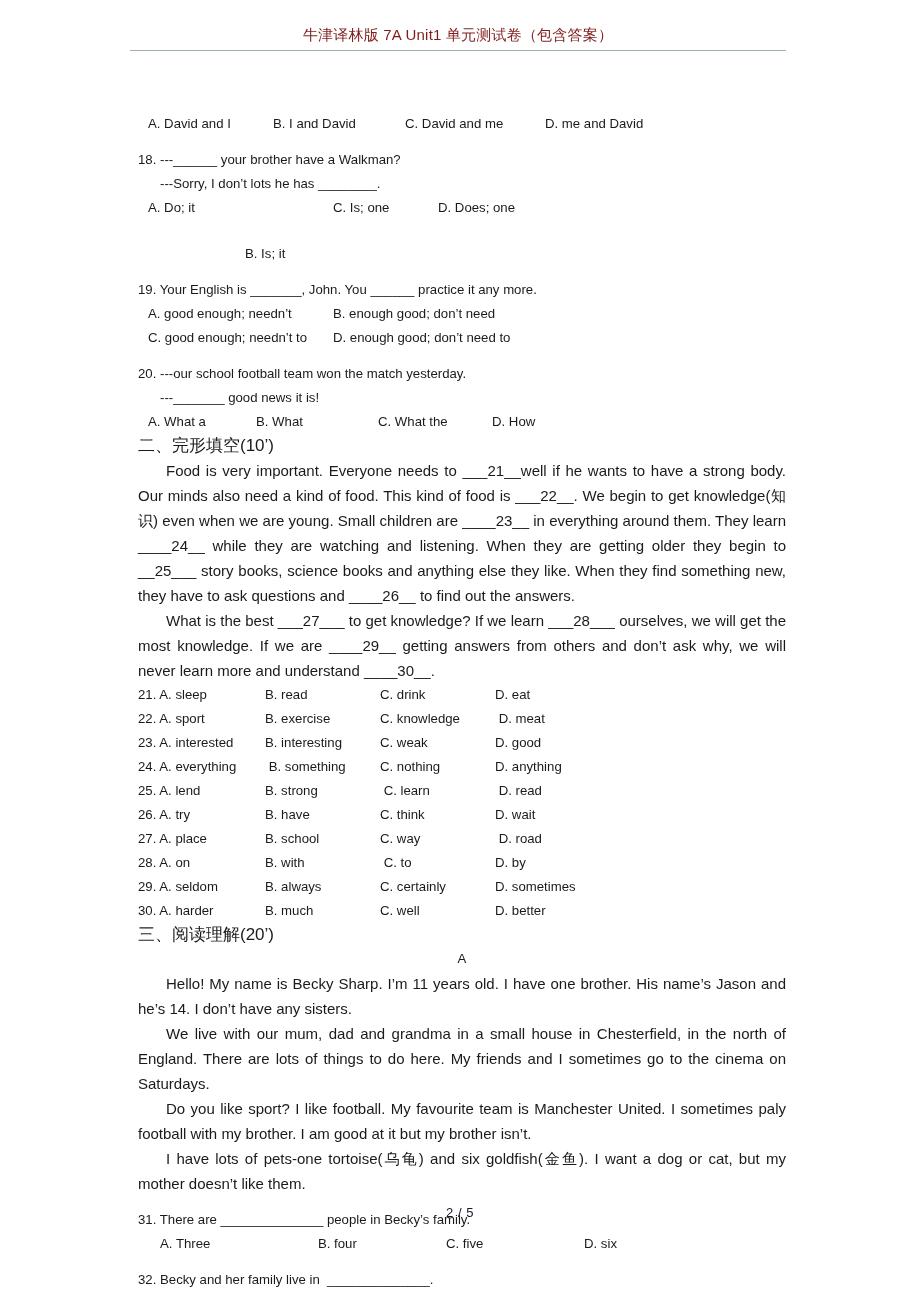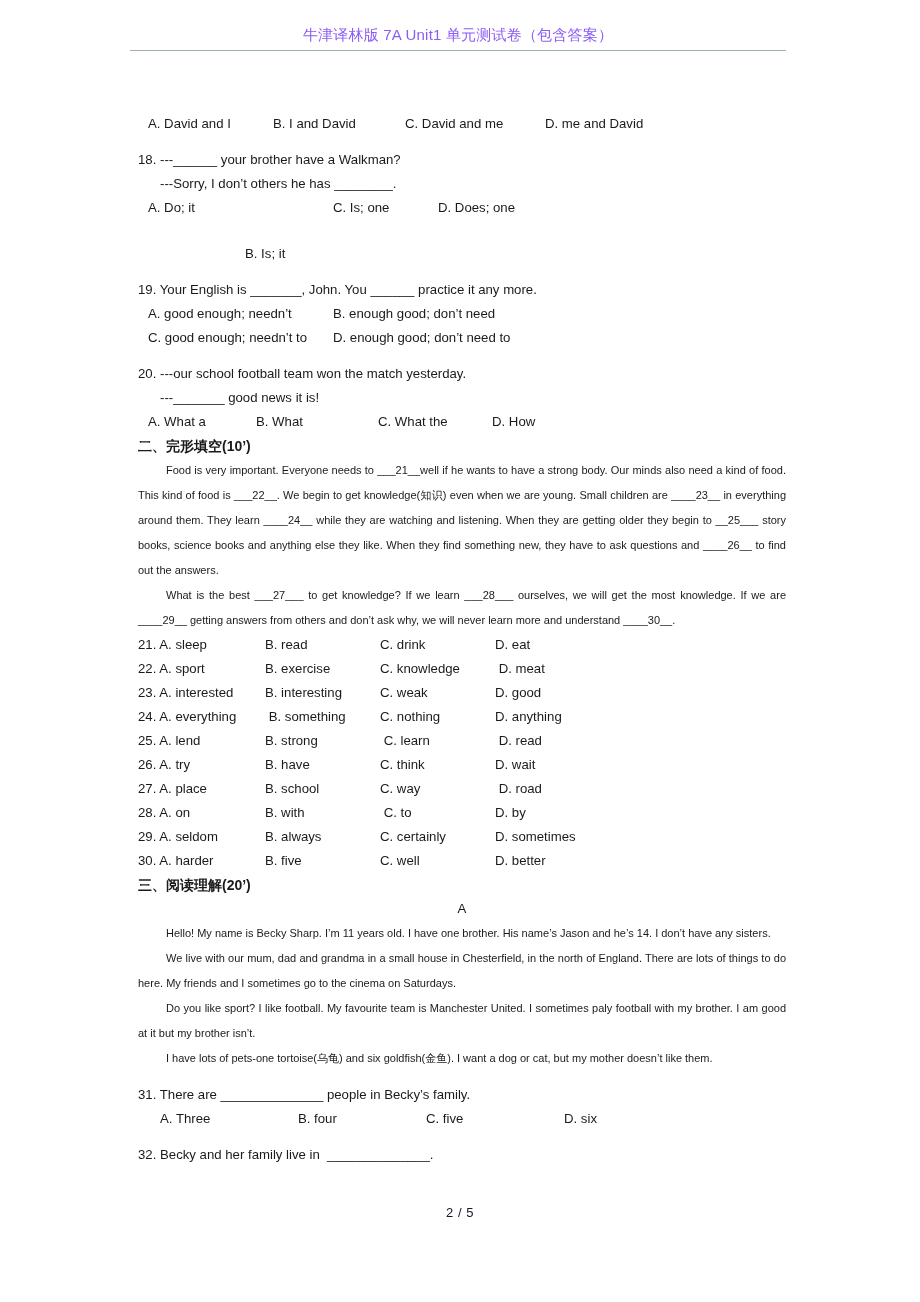--- a/index.html
+++ b/index.html
@@ -23,21 +23,21 @@
   }
 
   
   .doc-header {
     position: absolute;
     left: 130px;
     top: 26px;
     width: 656px;
     text-align: center;
     font-size: 15px;
-    color: #8b5cf6;
+    color: #7f1d1d;
     padding-bottom: 5px;
     border-bottom: 1.2px solid #9fb0a8;
     letter-spacing: 0.2px;
   }
 
   
   .content {
     position: absolute;
     left: 138px;
     top: 112px;
@@ -76,37 +76,36 @@
 
   .opts.w-q20 > span:nth-child(1) { width: 108px; padding-left: 10px; }
   .opts.w-q20 > span:nth-child(2) { width: 122px; }
   .opts.w-q20 > span:nth-child(3) { width: 114px; }
 
   .opts.w-cloze > span:nth-child(1) { width: 127px; }
   .opts.w-cloze > span:nth-child(2) { width: 115px; }
   .opts.w-cloze > span:nth-child(3) { width: 115px; }
 
   .opts.w-q31 > span:nth-child(1) { width: 138px; padding-left: 22px; }
-  .opts.w-q31 > span:nth-child(2) { width: 128px; }
+  .opts.w-q31 > span:nth-child(2) { width: 128px; margin-left: 20px; }
   .opts.w-q31 > span:nth-child(3) { width: 138px; }
 
   
   .section-head {
-    font-size: 14px;
+    font-size: 17px;
     line-height: 24px;
     white-space: pre;
-    font-weight: bold;
   }
 
   
   .para {
     text-align: justify;
     text-justify: inter-word;
     text-indent: 28px;
-    font-size: 11px;
+    font-size: 15px;
     line-height: 25px;
     margin: 0;
     hyphens: none;
   }
 
   .center-label {
     text-align: center;
     font-size: 13.2px;
     line-height: 24px;
   }
@@ -133,21 +132,21 @@
   <div class="content">
 
     <div class="opts w-q17">
       <span>A. David and I</span>
       <span>B. I and David</span>
       <span>C. David and me</span>
       <span>D. me and David</span>
     </div>
 
     <div class="line q-line">18. ---______ your brother have a Walkman?</div>
-    <div class="line sub-line">---Sorry, I don’t others he has ________.</div>
+    <div class="line sub-line">---Sorry, I don’t lots he has ________.</div>
     <div class="opts w-q18">
       <span>A. Do; it</span>
       <span>B. Is; it</span>
       <span>C. Is; one</span>
       <span>D. Does; one</span>
     </div>
 
     <div class="line q-line">19. Your English is _______, John. You ______ practice it any more.</div>
     <div class="opts w-q19">
       <span>A. good enough; needn’t</span>
@@ -221,21 +220,21 @@
         <span>D. by</span>
       </div>
       <div class="opts w-cloze">
         <span>29. A. seldom</span>
         <span>B. always</span>
         <span>C. certainly</span>
         <span>D. sometimes</span>
       </div>
       <div class="opts w-cloze">
         <span>30. A. harder</span>
-        <span>B. five</span>
+        <span>B. much</span>
         <span>C. well</span>
         <span>D. better</span>
       </div>
     </div>
 
     <div class="section-head">三、阅读理解(20’)</div>
     <div class="center-label">A</div>
     <p class="para">Hello! My name is Becky Sharp. I’m 11 years old. I have one brother. His name’s Jason and he’s 14. I don’t have any sisters.</p>
     <p class="para">We live with our mum, dad and grandma in a small house in Chesterfield, in the north of England. There are lots of things to do here. My friends and I sometimes go to the cinema on Saturdays.</p>
     <p class="para">Do you like sport? I like football. My favourite team is Manchester United. I sometimes paly football with my brother. I am good at it but my brother isn’t.</p>

